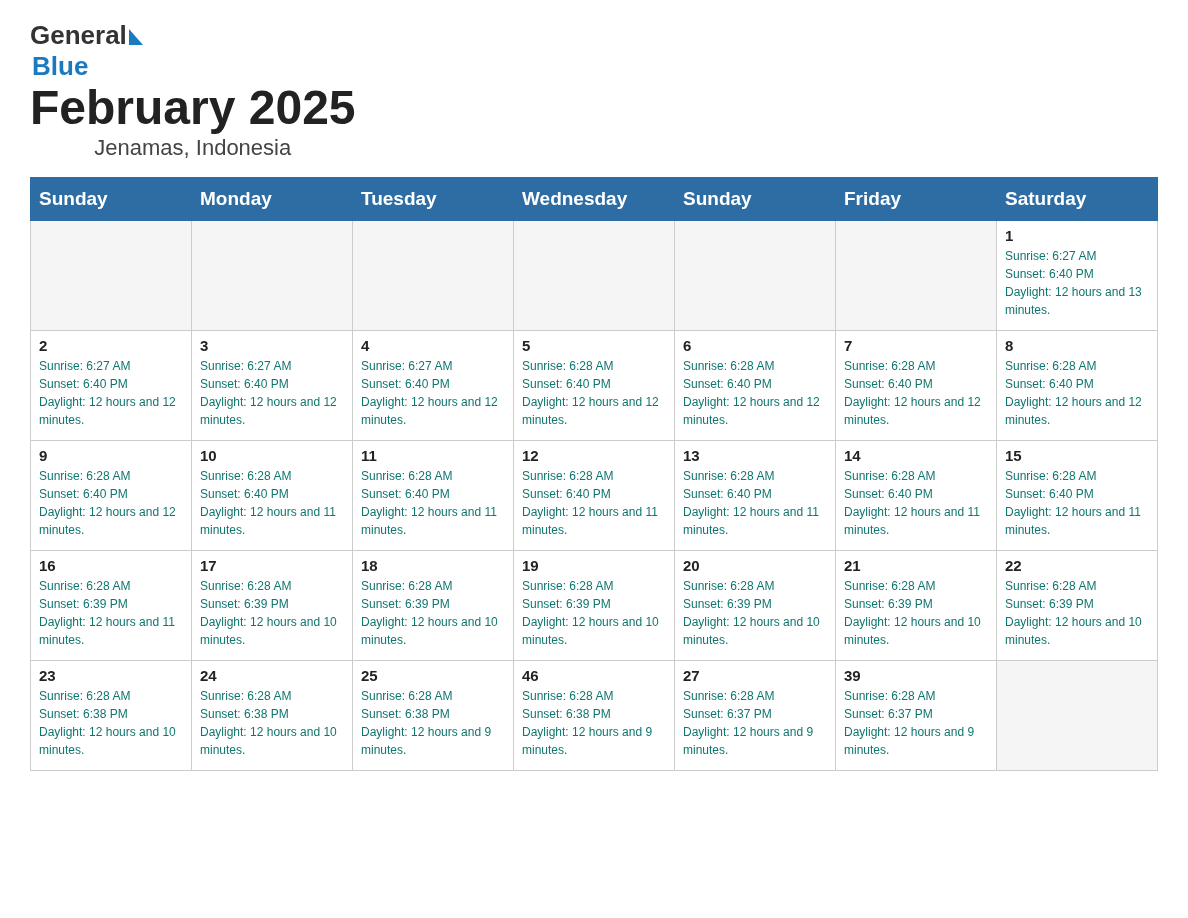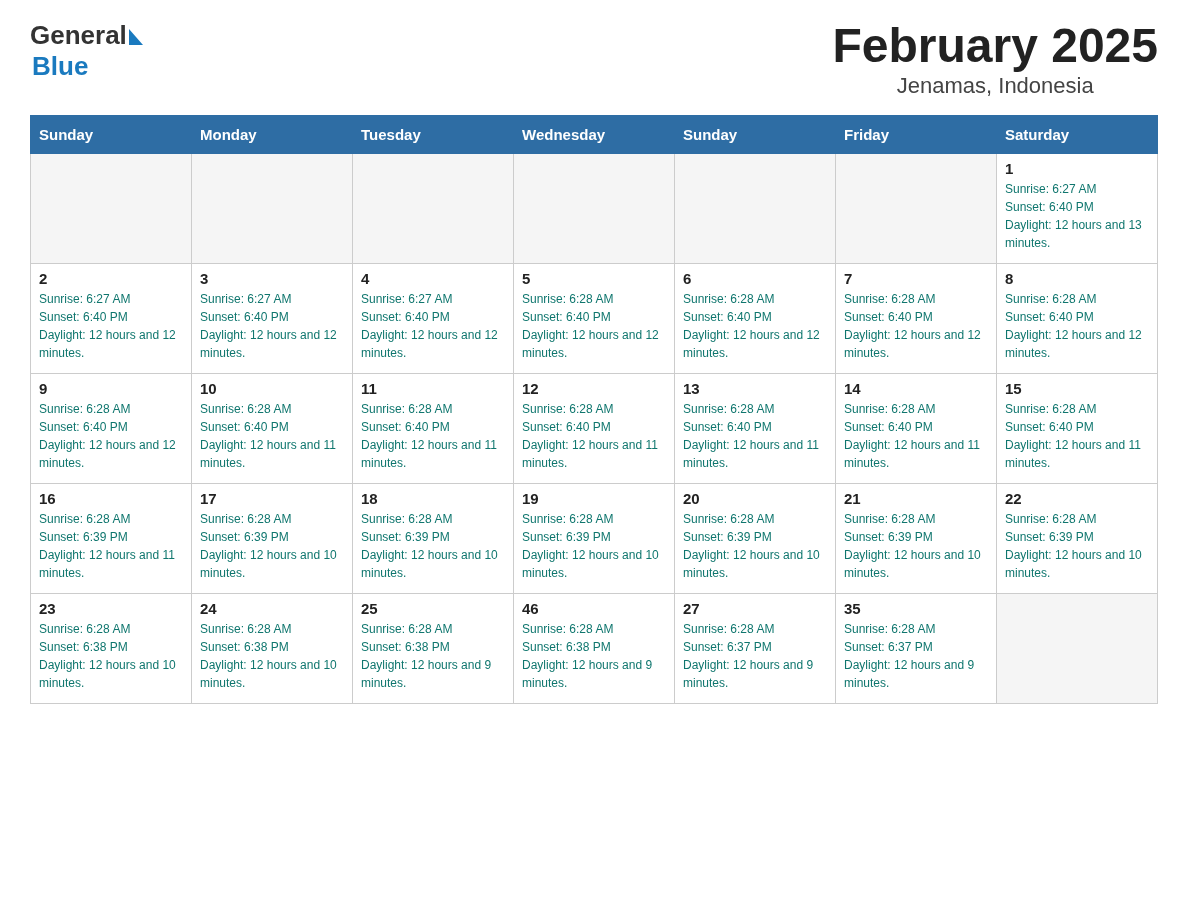--- a/index.html
+++ b/index.html
@@ -8,20 +8,21 @@
       background: #fff;
       padding: 20px 30px;
       width: 1188px;
       min-height: 918px;
     }
     .header {
       display: flex;
       justify-content: space-between;
       align-items: flex-start;
       margin-bottom: 16px;
+      flex-direction: column;
     }
     .title-block {
       text-align: center;
     }
     .title-block h1 {
       font-size: 48px;
       font-weight: bold;
       color: #222;
       line-height: 1.1;
     }
@@ -31,21 +32,21 @@
       color: #444;
     }
     .calendar {
       width: 100%;
       border-collapse: collapse;
       border: 1px solid #bbb;
     }
     .calendar thead tr th {
       background: #2e6da4;
       color: #fff;
-      font-size: 15px;
+      font-size: 19px;
       font-weight: bold;
       padding: 10px 8px;
       text-align: left;
       border: 1px solid #2e6da4;
     }
     .calendar tbody tr td {
       vertical-align: top;
       border: 1px solid #ccc;
       padding: 6px 8px;
       width: 14.28%;
@@ -300,21 +301,21 @@
 Sunset: 6:38 PM
 Daylight: 12 hours and 9 minutes.</div>
         </td>
         <td>
           <span class="day-number">27</span>
           <div class="day-info" style="white-space: pre-line;">Sunrise: 6:28 AM
 Sunset: 6:37 PM
 Daylight: 12 hours and 9 minutes.</div>
         </td>
         <td>
-          <span class="day-number">35</span>
+          <span class="day-number">39</span>
           <div class="day-info" style="white-space: pre-line;">Sunrise: 6:28 AM
 Sunset: 6:37 PM
 Daylight: 12 hours and 9 minutes.</div>
         </td>
         <td class="empty"></td>
       </tr>
     </tbody>
 </table>
 
 </body></html>

